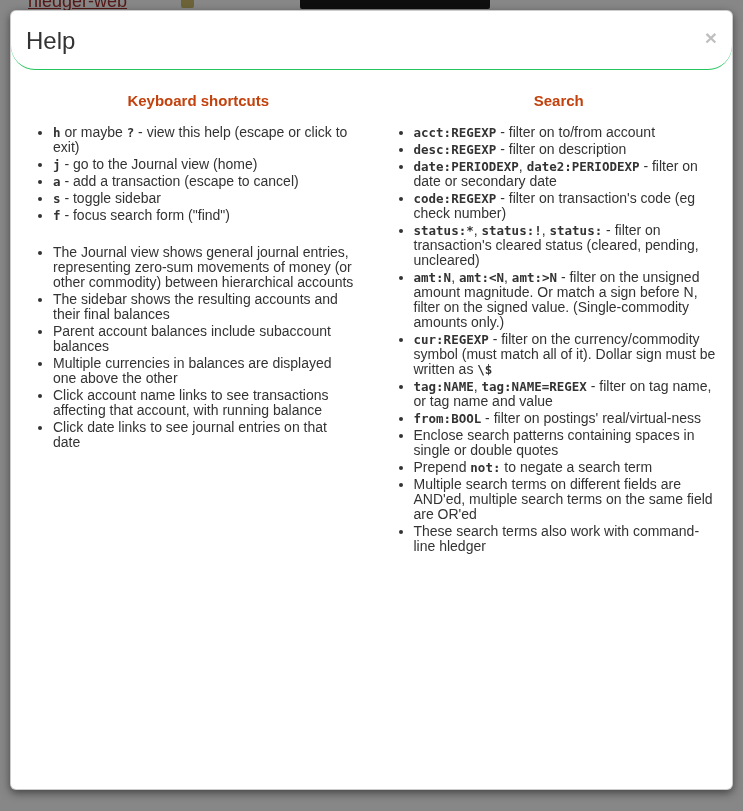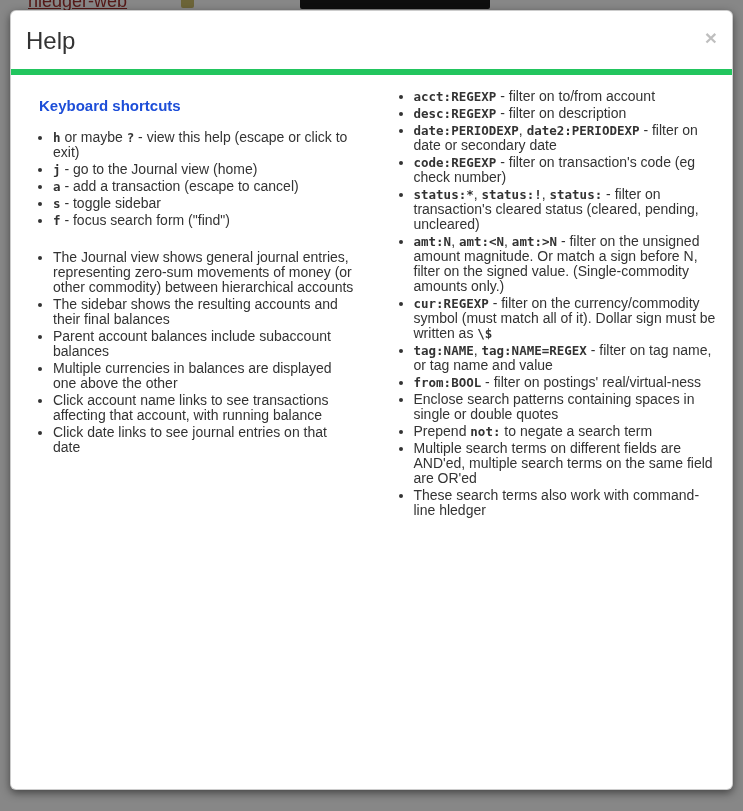--- a/index.html
+++ b/index.html
@@ -66,21 +66,22 @@
     height: 780px;
     background: #fff;
     border: 1px solid rgba(0,0,0,0.2);
     border-radius: 6px;
     box-shadow: 0 3px 9px rgba(0,0,0,0.5);
     overflow: hidden;
   }
   .modal-header {
     position: relative;
     padding: 14px 15px 13px 15px;
-    border-bottom: 6px solid #22c55e;
+    border-bottom: 1px solid #22c55e;
+    border-radius: 24px;
   }
   .modal-title {
     margin: 0;
     font-size: 24px;
     font-weight: 400;
     color: #333;
     line-height: 1.3;
   }
   .close-btn {
     position: absolute;
@@ -100,21 +101,22 @@
   .modal-body {
     display: flex;
     gap: 26px;
     padding: 14px 14px 30px 12px;
   }
   .help-col { flex: 1 1 0; min-width: 0; color: #333; font-size: 14px; }
   .help-col h4 {
     margin: 8px 0 16px 16px;
     font-size: 15px;
     font-weight: bold;
-    color: #1d4ed8;
+    color: #c2410c;
+    text-align: center;
   }
   .help-col ul {
     margin: 0 0 22px 0;
     padding-left: 30px;
     list-style: disc outside;
   }
   .help-col li {
     margin-bottom: 2px;
     line-height: 15px;
   }
@@ -156,20 +158,21 @@
           <ul>
             <li><span>The Journal view shows general journal entries, representing zero-sum movements of money (or other commodity) between hierarchical accounts</span></li>
             <li><span>The sidebar shows the resulting accounts and their final balances</span></li>
             <li><span>Parent account balances include subaccount balances</span></li>
             <li><span>Multiple currencies in balances are displayed one above the other</span></li>
             <li><span>Click account name links to see transactions affecting that account, with running balance</span></li>
             <li><span>Click date links to see journal entries on that date</span></li>
           </ul>
         </div>
       <div class="help-col">
+          <h4>Search</h4>
           <ul>
             <li><code>acct:REGEXP</code><span> - filter on to/from account</span></li>
             <li><code>desc:REGEXP</code><span> - filter on description</span></li>
             <li><code>date:PERIODEXP</code><span>, </span><code>date2:PERIODEXP</code><span> - filter on date or secondary date</span></li>
             <li><code>code:REGEXP</code><span> - filter on transaction's code (eg check number)</span></li>
             <li><code>status:*</code><span>, </span><code>status:!</code><span>, </span><code>status:</code><span> - filter on transaction's cleared status (cleared, pending, uncleared)</span></li>
             <li><code>amt:N</code><span>, </span><code>amt:&lt;N</code><span>, </span><code>amt:&gt;N</code><span> - filter on the unsigned amount magnitude. Or match a sign before N, filter on the signed value. (Single-commodity amounts only.)</span></li>
             <li><code>cur:REGEXP</code><span> - filter on the currency/commodity symbol (must match all of it). Dollar sign must be written as </span><code>\$</code></li>
             <li><code>tag:NAME</code><span>, </span><code>tag:NAME=REGEX</code><span> - filter on tag name, or tag name and value</span></li>
             <li><code>from:BOOL</code><span> - filter on postings' real/virtual-ness</span></li>

